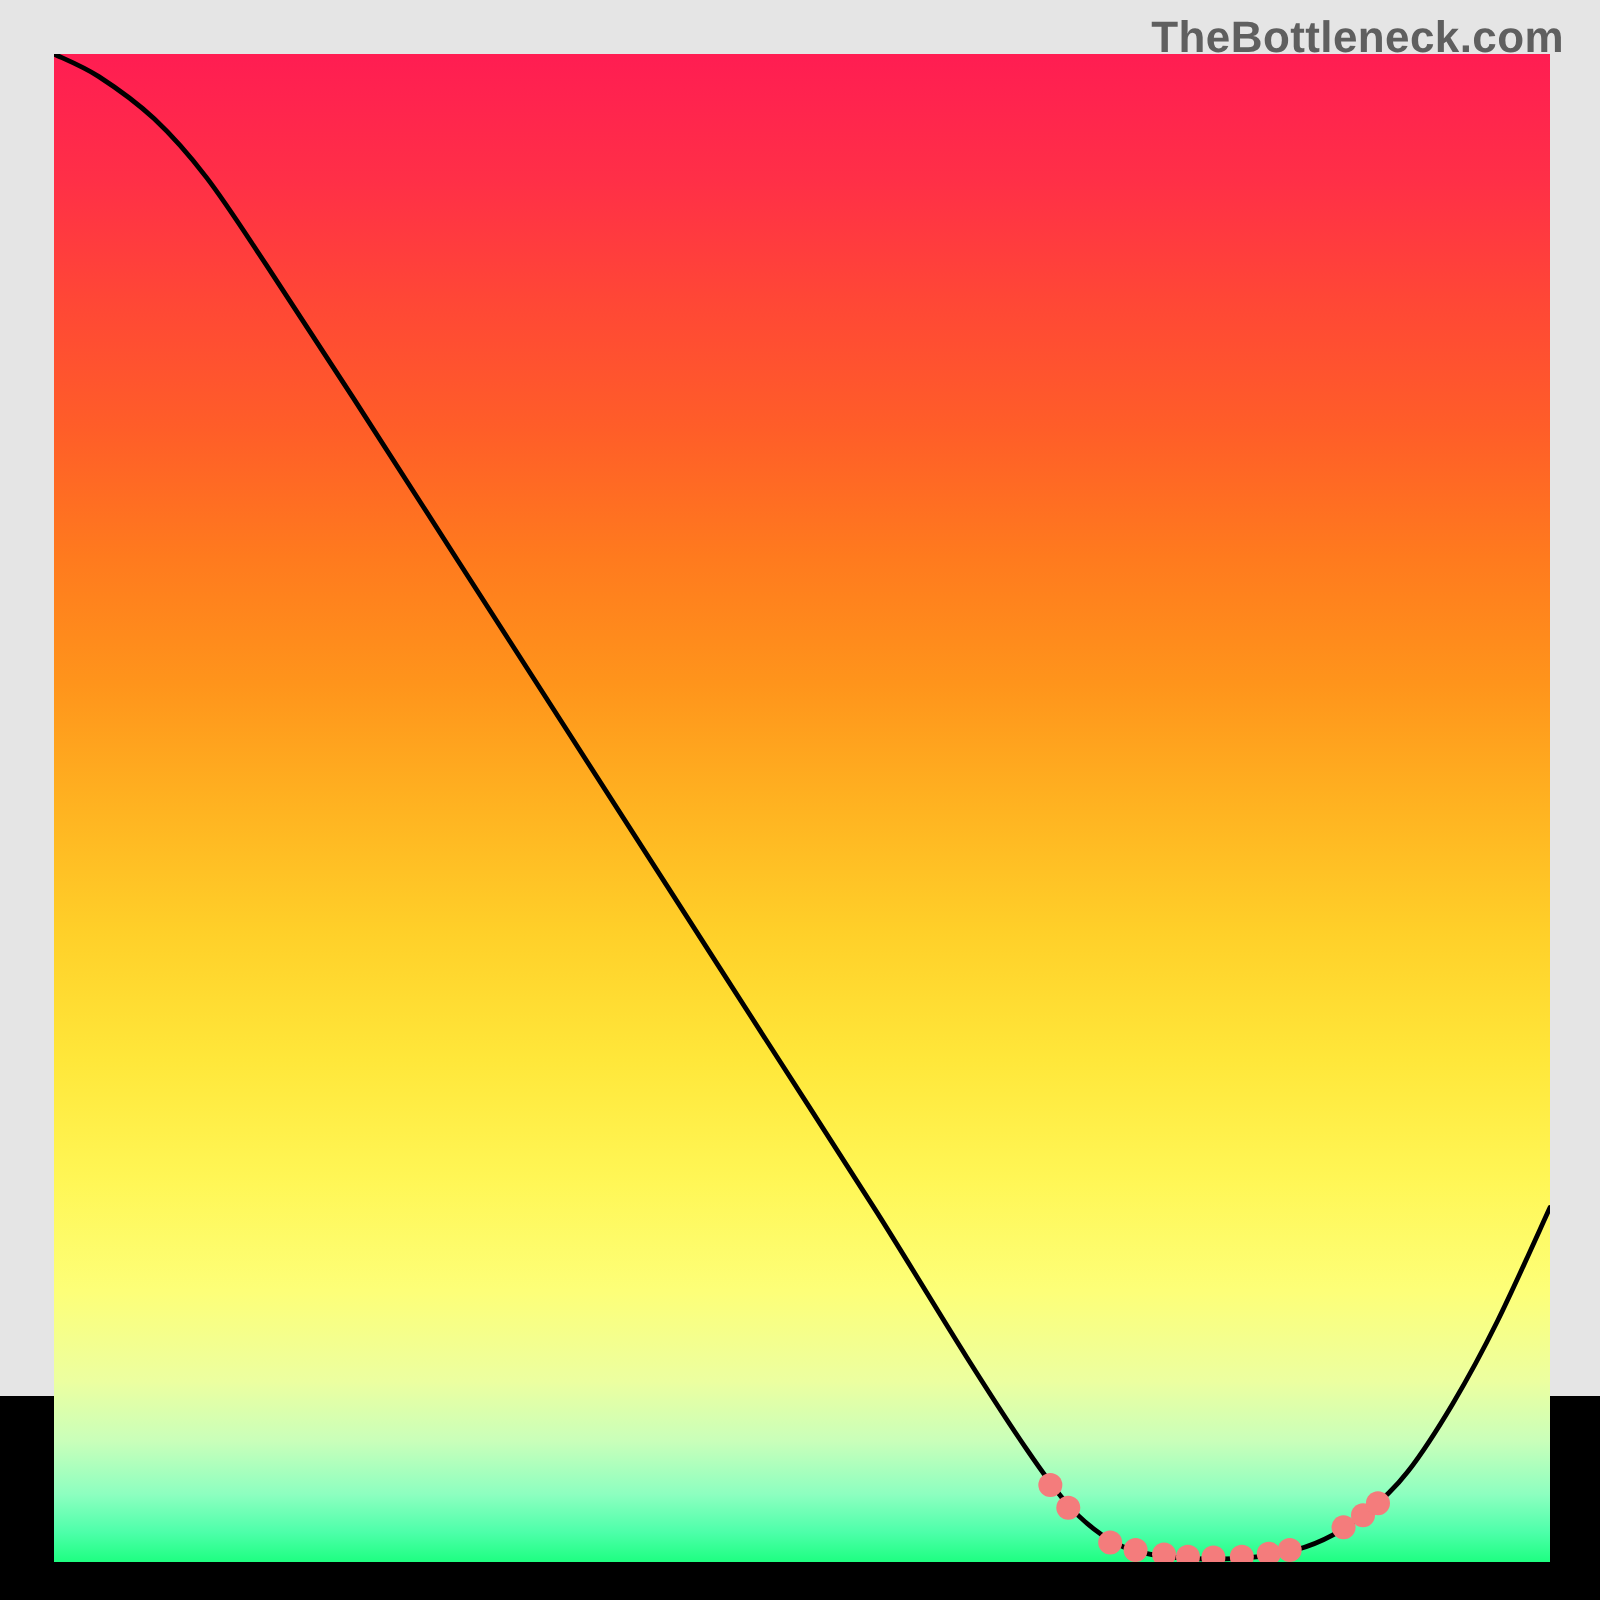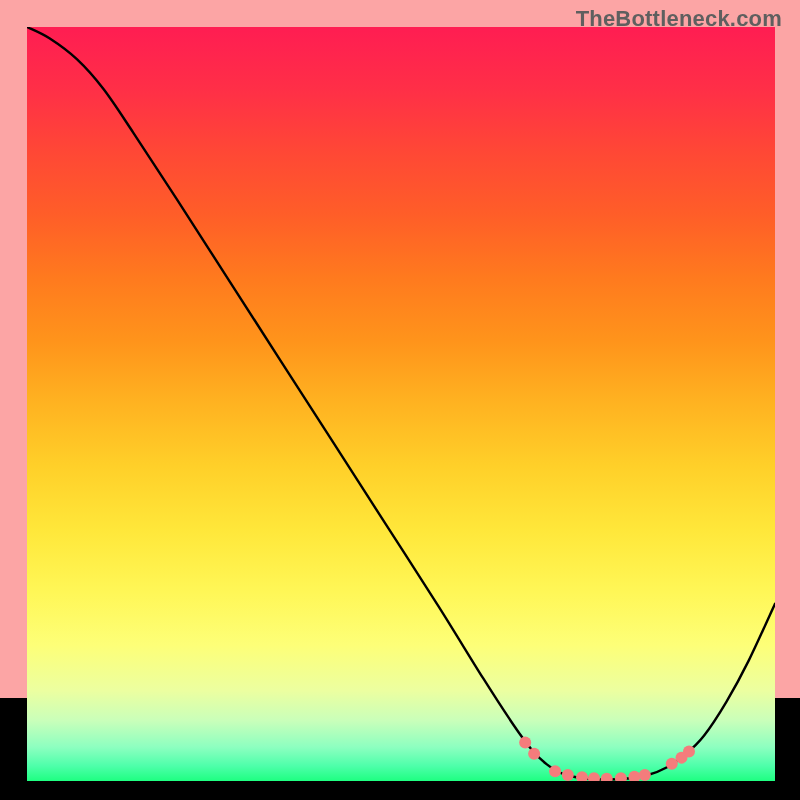--- a/index.html
+++ b/index.html
@@ -1,17 +1,17 @@
 <!DOCTYPE html>
 <html><head>
 <meta charset="utf-8">
 <style>
   * { margin: 0; padding: 0; box-sizing: border-box; }
   html, body { width: 800px; height: 800px; background: #000; overflow: hidden; }
-  .stage { position: relative; width: 800px; height: 698px; background: #fca5a5; }
+  .stage { position: relative; width: 800px; height: 698px; background: #e5e5e5; }
   .watermark {
     position: absolute;
     top: 6px;
     right: 18px;
     font-family: Arial, Helvetica, sans-serif;
     font-size: 22px;
     font-weight: 600;
     color: #5f5f5f;
     letter-spacing: 0.2px;
     z-index: 20;

